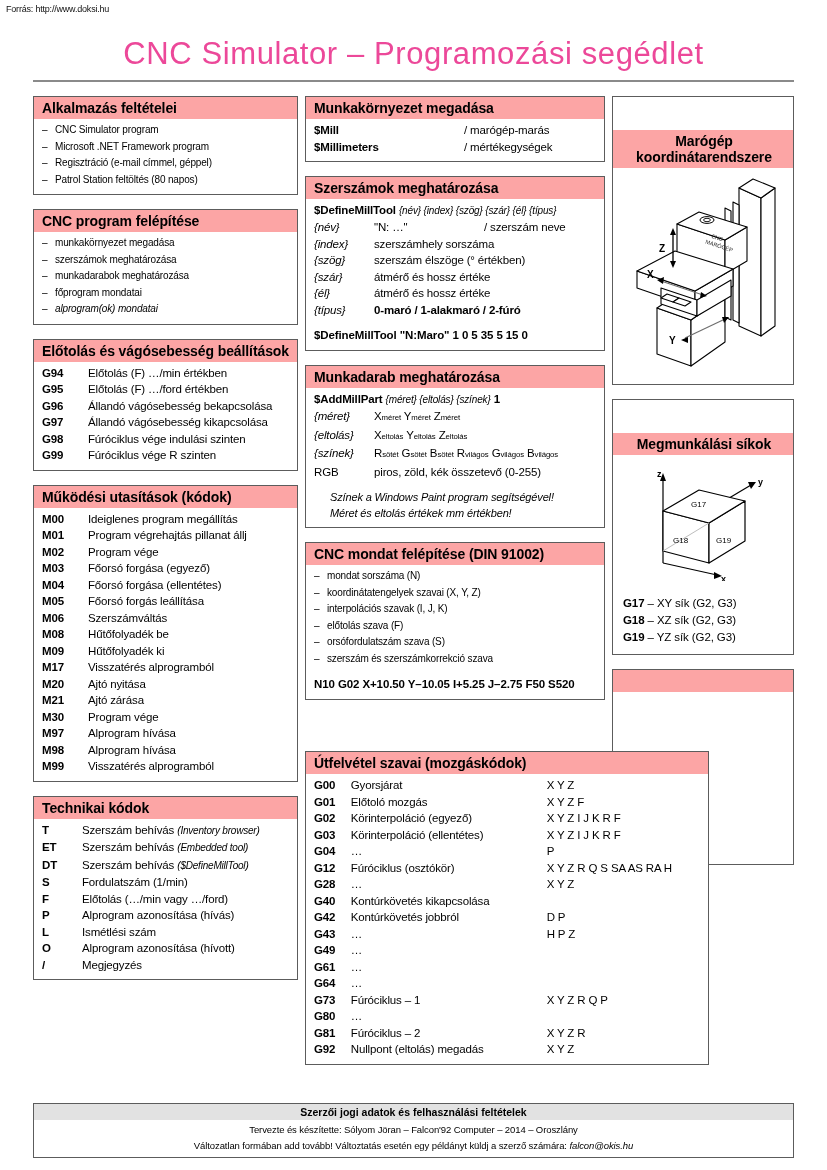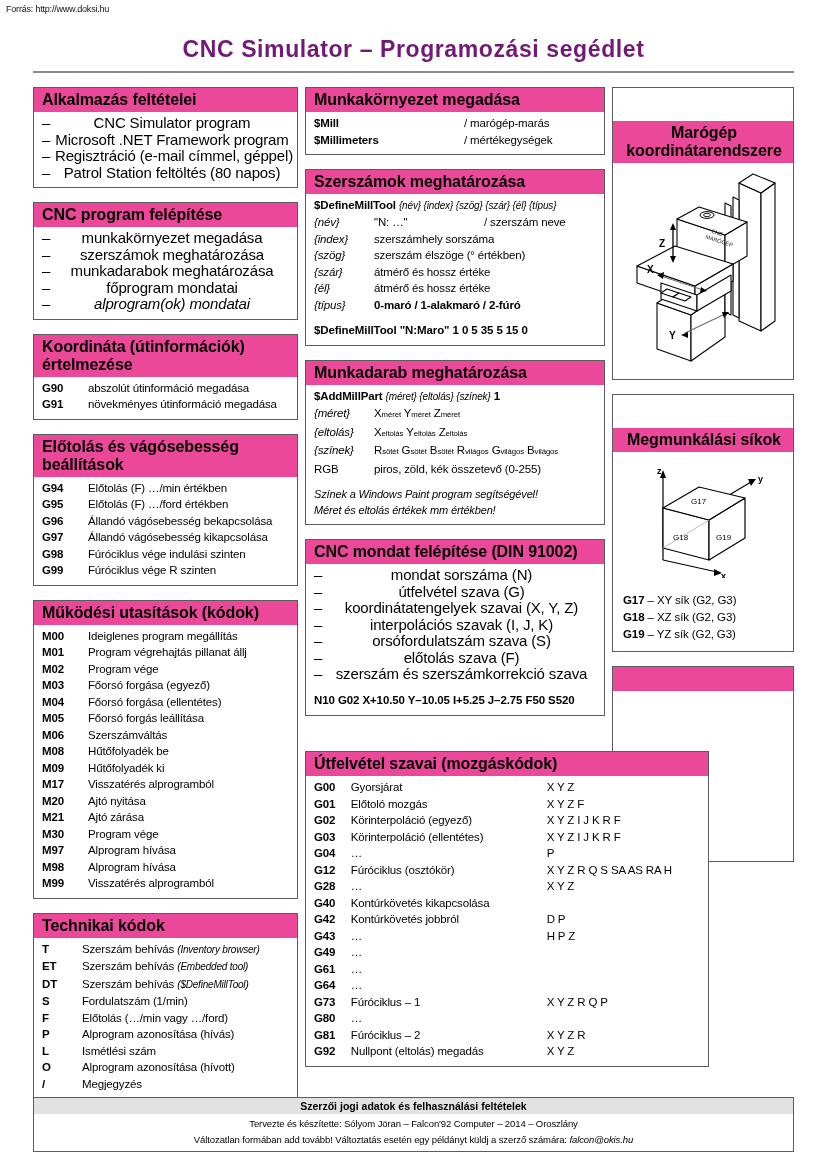--- a/index.html
+++ b/index.html
@@ -28,25 +28,25 @@
     position: absolute;
     top: 30px;
     left: 33px;
     width: 761px;
   }
   .title-wrap {
     text-align: center;
     padding-top: 6px;
   }
   .title {
-    font-size: 23px;
+    font-size: 31px;
     font-family: "Liberation Sans", sans-serif;
-    font-weight: bold;
+    font-weight: normal;
     letter-spacing: 0.6px;
-    color: #701a75;
+    color: #ec4899;
     white-space: nowrap;
     display: inline-block;
   }
   .title-rule {
     border-bottom: 2px solid #8a8a8a;
     margin-top: 8px;
     margin-bottom: 14px;
   }
 
   .columns {
@@ -59,43 +59,42 @@
   .col-right{ width: 182px; flex: 0 0 182px; }
 
   .box {
     border: 1.5px solid #5c5c5c;
     background: #fff;
     margin-bottom: 14px;
     padding: 0 0 6px 0;
     box-sizing: border-box;
   }
   .box-header {
-    background: #ec4899;
-    font-size: 16px;
+    background: #fca5a5;
+    font-size: 14px;
     font-weight: bold;
     padding: 3px 6px 3px 8px;
     letter-spacing: -0.1px;
     color: #000;
   }
   .box-header.center { text-align: center; margin-top: 33px; }
   .box-body { padding: 3px 8px 0 8px; }
 
   ul.dashlist {
     margin: 0;
     padding: 0;
     list-style: none;
   }
   ul.dashlist li {
-    font-size: 15px;
+    font-size: 10px;
     line-height: 16.5px;
     padding-left: 13px;
     position: relative;
     white-space: nowrap;
     letter-spacing: -0.15px;
-    text-align: center;
   }
   ul.dashlist li::before {
     content: "\2013";
     position: absolute;
     left: 0;
     top: 0;
   }
   ul.dashlist li.italic { font-style: italic; }
 
   table.codes {
@@ -160,39 +159,40 @@
     padding-top: 9px;
     white-space: nowrap;
     letter-spacing: -0.1px;
   }
   .italic-note {
     font-style: italic;
     font-size: 11px;
     line-height: 16px;
     letter-spacing: -0.15px;
     white-space: nowrap;
+    margin-left: 16px;
   }
   .note-block { padding-top: 9px; }
 
   .mill-box-body { padding: 8px 6px 6px 6px; text-align: center; }
   .plane-list {
     padding: 4px 10px 2px 10px;
   }
   .plane-list div {
     font-size: 11.5px;
     line-height: 17px;
     letter-spacing: -0.1px;
   }
   .plane-list b { font-weight: bold; }
 
   .empty-box { height: 196px; }
 
   .footer {
     border: 1.5px solid #5c5c5c;
-    margin-top: 8px;
+    margin-top: 14px;
   }
   .footer-header {
     background: #e2e2e2;
     text-align: center;
     font-size: 10.5px;
     font-weight: bold;
     padding: 2px 0 2px 0;
   }
   .footer-line {
     text-align: center;
@@ -239,37 +239,20 @@
           <ul class="dashlist">
             <li>munkakörnyezet megadása</li>
             <li>szerszámok meghatározása</li>
             <li>munkadarabok meghatározása</li>
             <li>főprogram mondatai</li>
             <li class="italic">alprogram(ok) mondatai</li>
           </ul>
         </div>
       </div>
 
-      <div class="box">
-        <div class="box-header">Koordináta (útinformációk) értelmezése</div>
-        <div class="box-body">
-          <table class="codes">
-            <tbody>
-                <tr>
-              <td class="code">G90</td>
-              <td class="desc">abszolút útinformáció megadása</td>
-            </tr>
-            <tr>
-              <td class="code">G91</td>
-              <td class="desc">növekményes útinformáció megadása</td>
-            </tr>
-          </tbody>
-            </table>
-        </div>
-      </div>
 
       <div class="box">
         <div class="box-header">Előtolás és vágósebesség beállítások</div>
         <div class="box-body">
           <table class="codes">
             <tbody>
                 <tr>
                   <td class="code">G94</td>
                   <td class="desc">Előtolás (F) …/min értékben</td>
                 </tr>
@@ -527,25 +510,24 @@
             <div class="italic-note">Méret és eltolás értékek mm értékben!</div>
           </div>
         </div>
       </div>
 
       <div class="box">
         <div class="box-header">CNC mondat felépítése (DIN 91002)</div>
         <div class="box-body">
           <ul class="dashlist">
             <li>mondat sorszáma (N)</li>
-            <li>útfelvétel szava (G)</li>
             <li>koordinátatengelyek szavai (X, Y, Z)</li>
             <li>interpolációs szavak (I, J, K)</li>
+            <li>előtolás szava (F)</li>
             <li>orsófordulatszám szava (S)</li>
-            <li>előtolás szava (F)</li>
             <li>szerszám és szerszámkorrekció szava</li>
           </ul>
           <div class="example">N10 G02 X+10.50 Y–10.05 I+5.25 J–2.75 F50 S520</div>
         </div>
       </div>
 
     </div>
 
     <div class="col-right">
 

